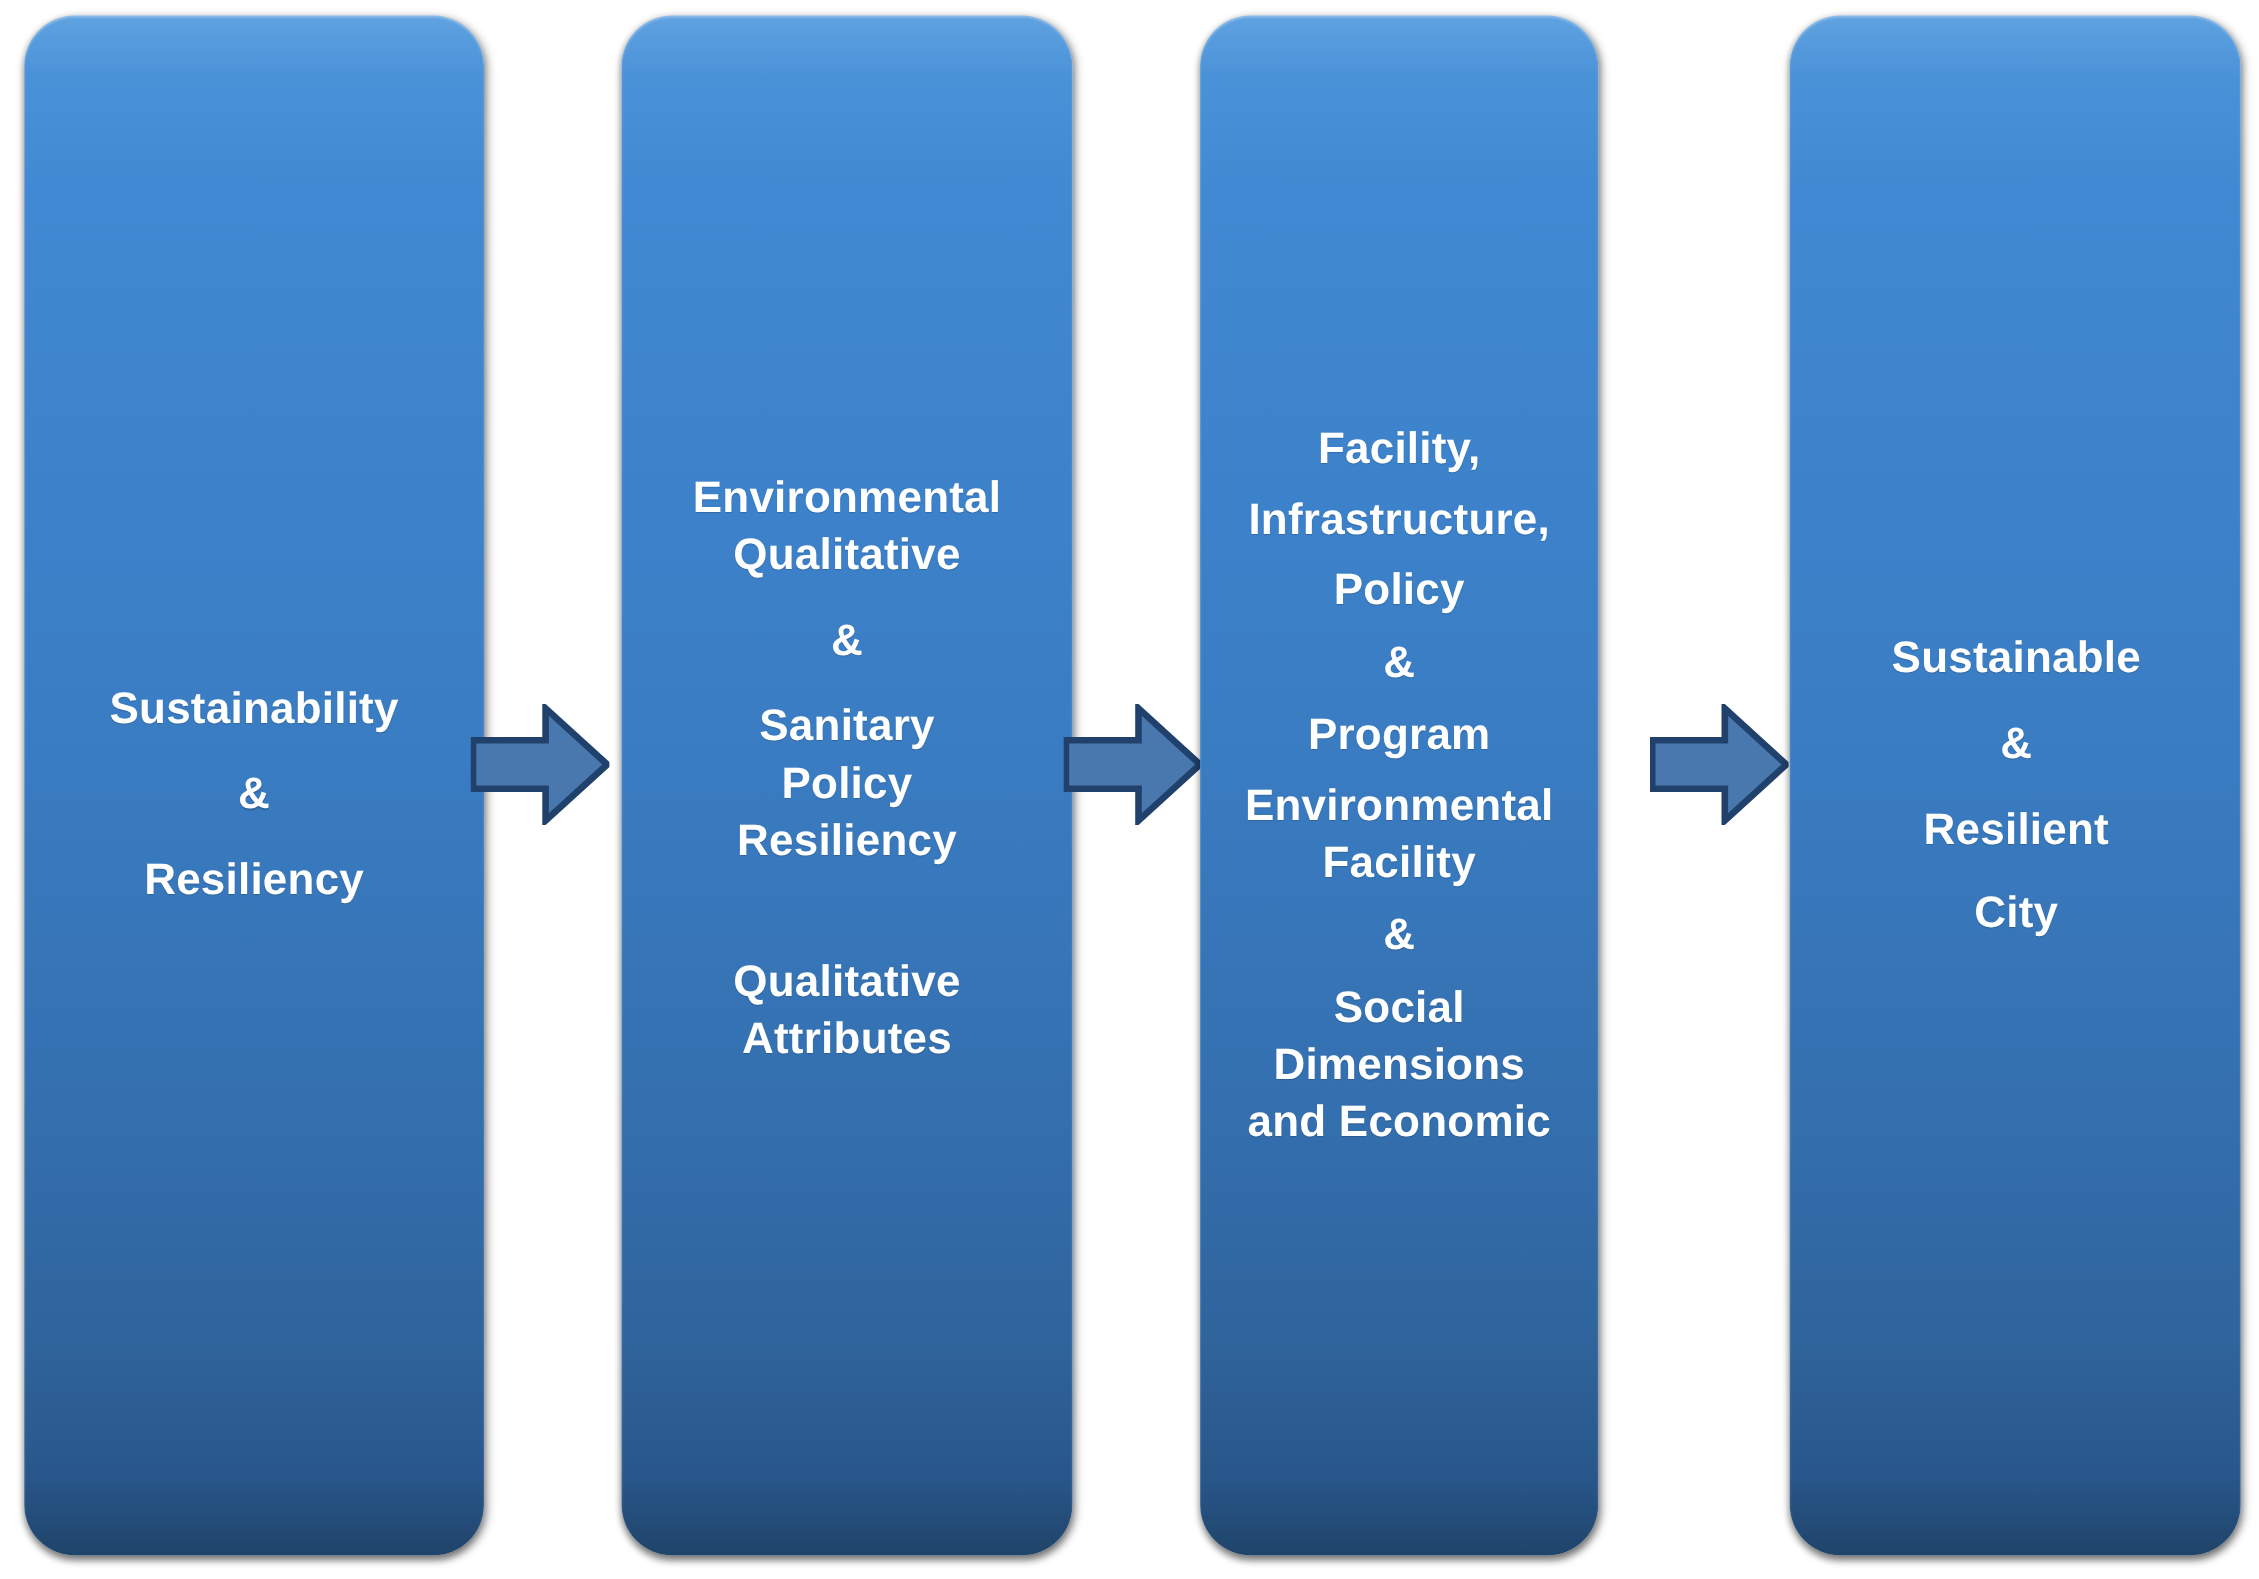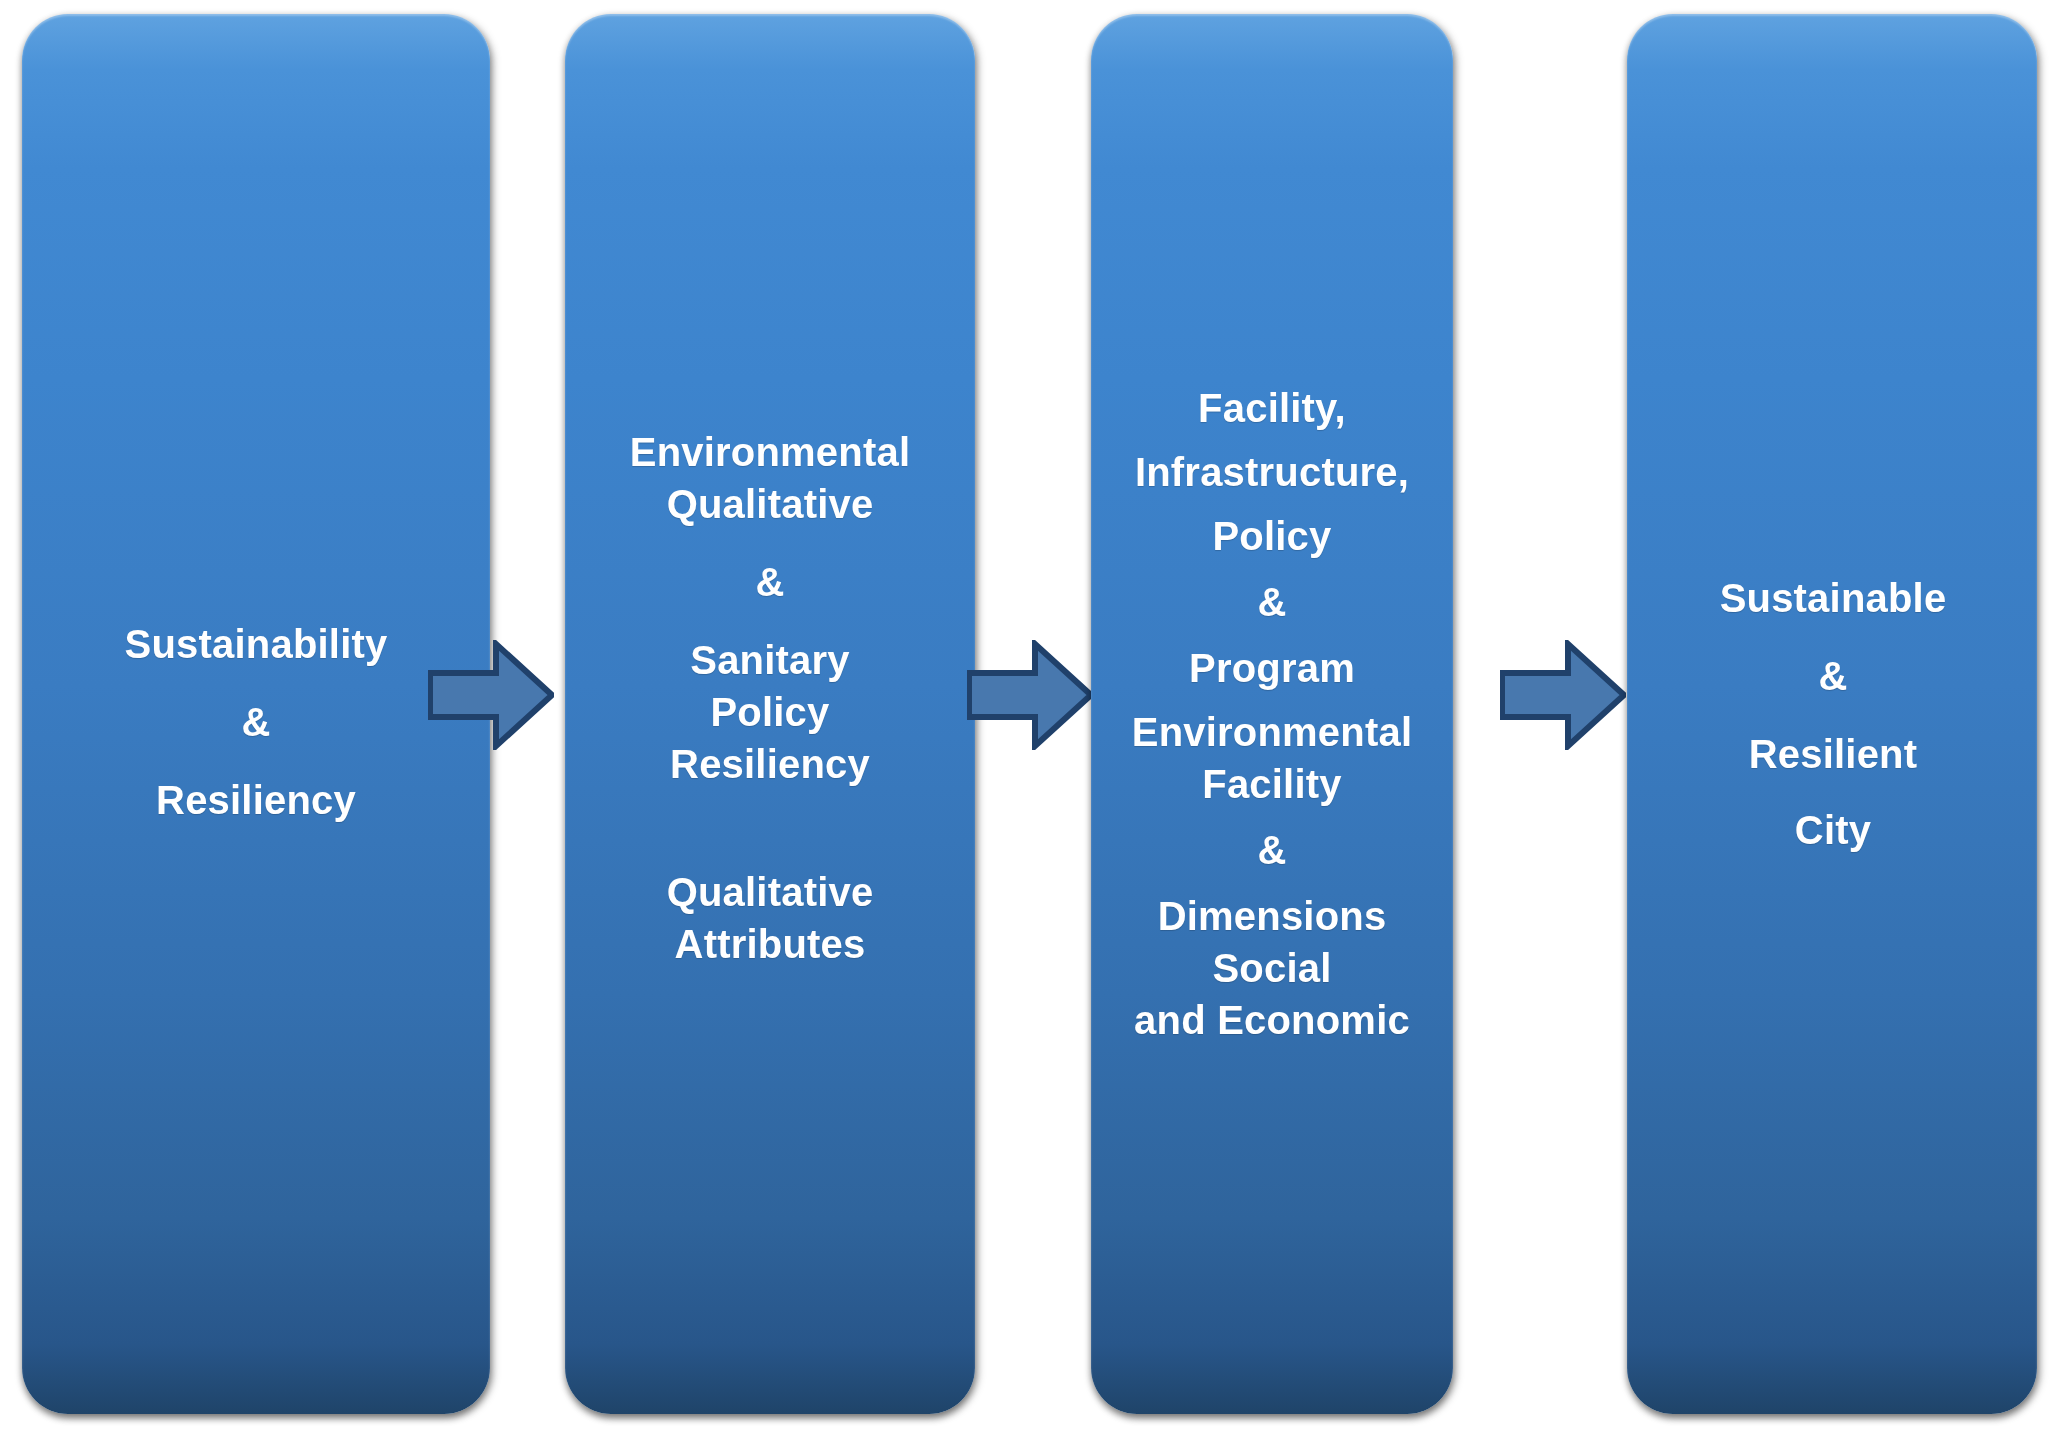--- a/index.html
+++ b/index.html
@@ -43,21 +43,21 @@
       0 4px 7px rgba(0,0,0,0.40),
       3px 3px 9px rgba(0,0,0,0.28),
       inset 0 2px 2px rgba(255,255,255,0.30);
     display: flex;
     flex-direction: column;
     align-items: center;
     justify-content: center;
     overflow: hidden;
   }
 
-  .box-1 { left: 22px;   width: 468px; }
+  .box-1 { left: 22px;   width: 418px; }
   .box-2 { left: 565px;  width: 410px; }
   .box-3 { left: 1091px; width: 362px; }
   .box-4 { left: 1627px; width: 410px; }
 
   
   .box-text {
     width: 100%;
     text-align: center;
     color: #ffffff;
     font-weight: bold;
@@ -150,22 +150,22 @@
       <span class="gap-sm"></span>
       <span class="line amp">&amp;</span>
       <span class="gap-sm"></span>
       <span class="line">Program</span>
       <span class="gap-sm"></span>
       <span class="line">Environmental</span>
       <span class="line">Facility</span>
       <span class="gap-sm"></span>
       <span class="line amp">&amp;</span>
       <span class="gap-sm"></span>
+      <span class="line">Social</span>
       <span class="line">Dimensions</span>
-      <span class="line">Social</span>
       <span class="line">and Economic</span>
     </div>
   </div>
 
   <div class="arrow arrow-3">
     <svg viewBox="0 0 126 110" xmlns="http://www.w3.org/2000/svg">
       <polygon points="2,33 68,33 68,4 124,55 68,106 68,77 2,77" fill="#4878AE" stroke="#20416B" stroke-width="6" stroke-linejoin="miter"></polygon>
     </svg>
   </div>
 

